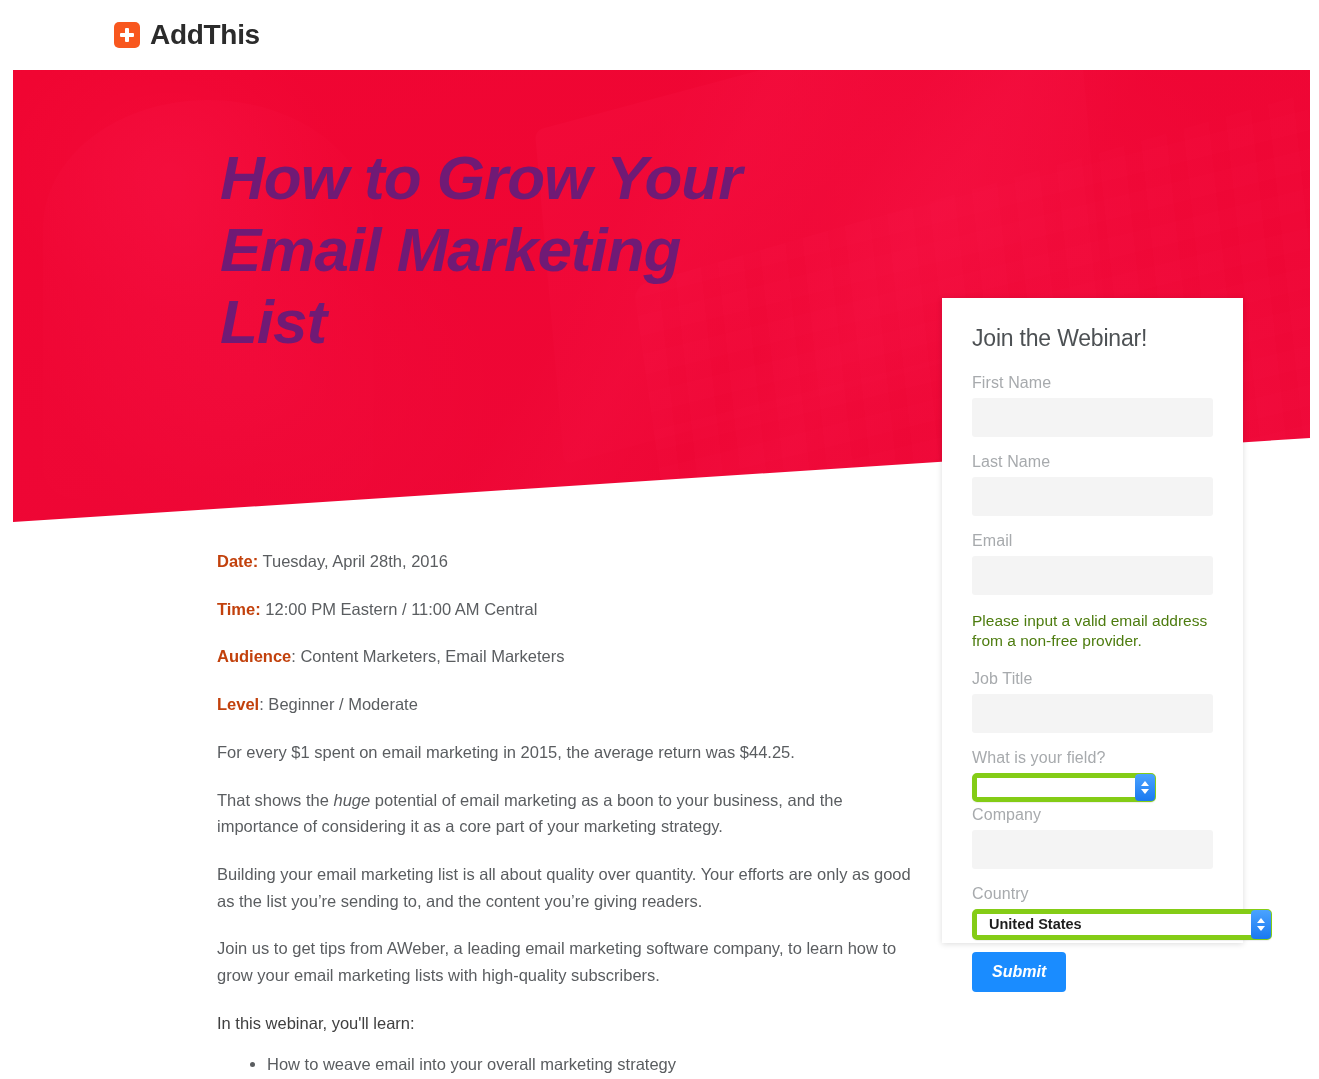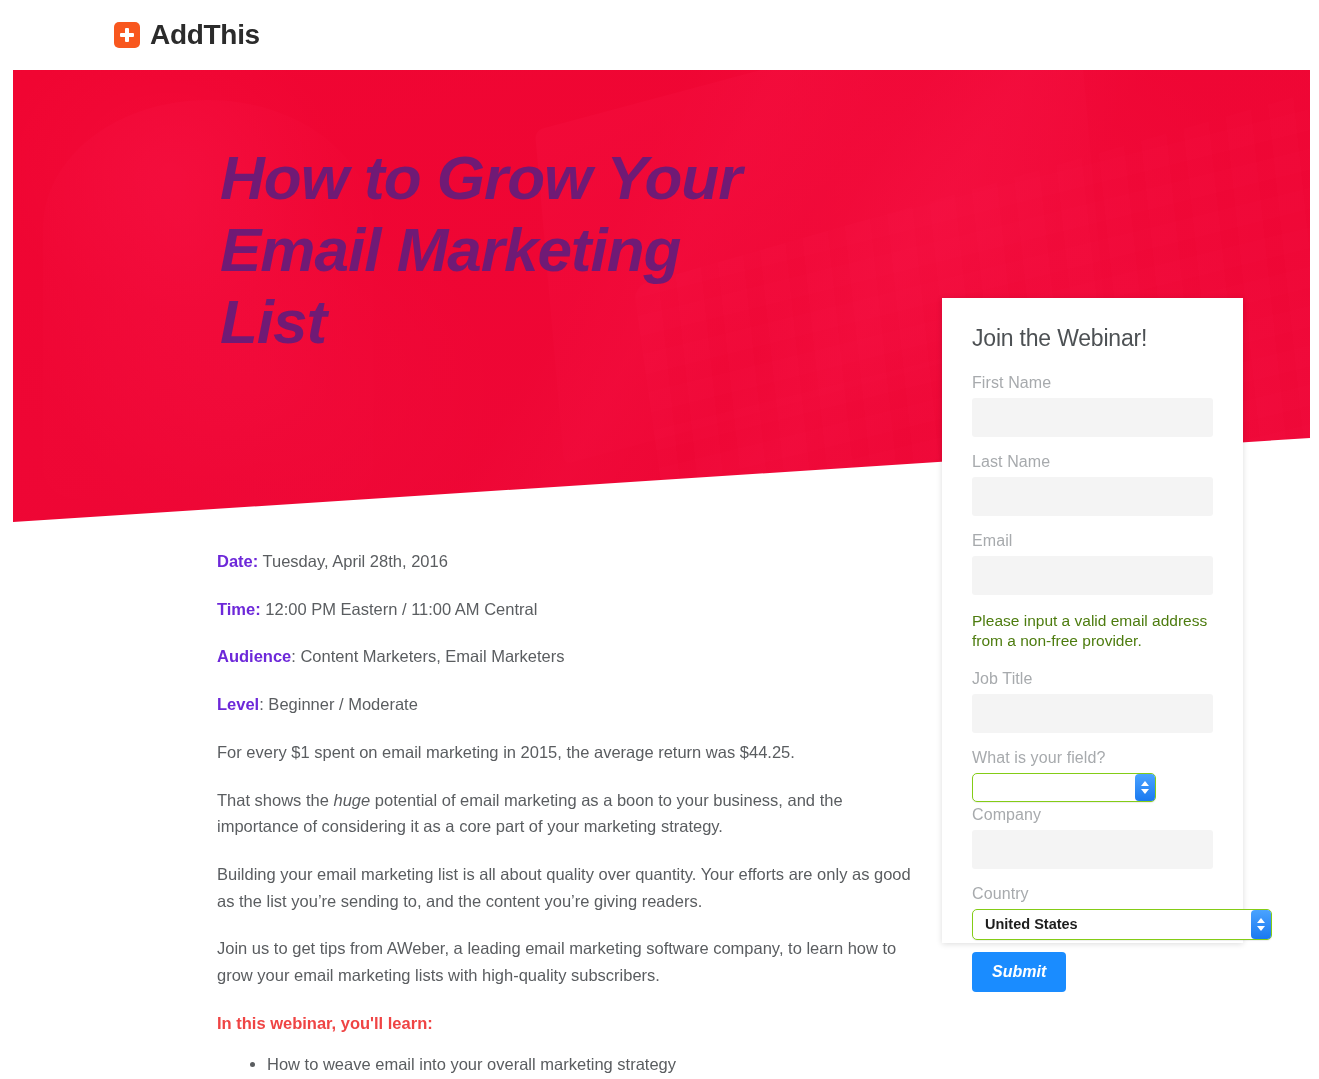--- a/index.html
+++ b/index.html
@@ -113,23 +113,23 @@
   
   .article {
     position: absolute;
     left: 217px; top: 548px;
     width: 700px;
     color: #5a5d60;
     font-size: 16.5px;
     line-height: 1.62;
   }
   .article p { margin: 0 0 21px 0; }
-  .article .meta strong { color: #6d28d9; font-weight: bold; text-align: right; }
+  .article .meta strong { color: #c2410c; font-weight: bold; text-align: right; }
   .article em { }
-  .lead-in { font-weight: bold; color: #ef4444; margin-bottom: 14px !important; }
+  .lead-in { font-weight: normal; color: #404040; margin-bottom: 14px !important; }
   .article ul { margin: 10px; padding-left: 40px; }
   .article li { margin-bottom: 3px; }
 
   
   .form-card {
     position: absolute;
     left: 942px; top: 298px;
     width: 301px; height: 645px;
     background: #ffffff;
     box-shadow: 0 1px 6px rgba(0,0,0,.14);
@@ -174,21 +174,21 @@
     position: relative;
     display: block;
     height: 29px;
     margin-bottom: 4px;
   }
   .select-wrap.country { margin-bottom: 7px; }
   .select-box {
     position: absolute; left: 0; top: 0;
     height: 29px;
     background: #ffffff;
-    border: 1px solid #84cc16;
+    border: 5px solid #84cc16;
     border-radius: 5px;
     box-shadow: 0 1px 1px rgba(0,0,0,.07);
     display: flex;
     align-items: center;
     padding-left: 12px;
     font-size: 14.5px;
     font-weight: bold;
     color: #1d1d1d;
     overflow: hidden;
   }

